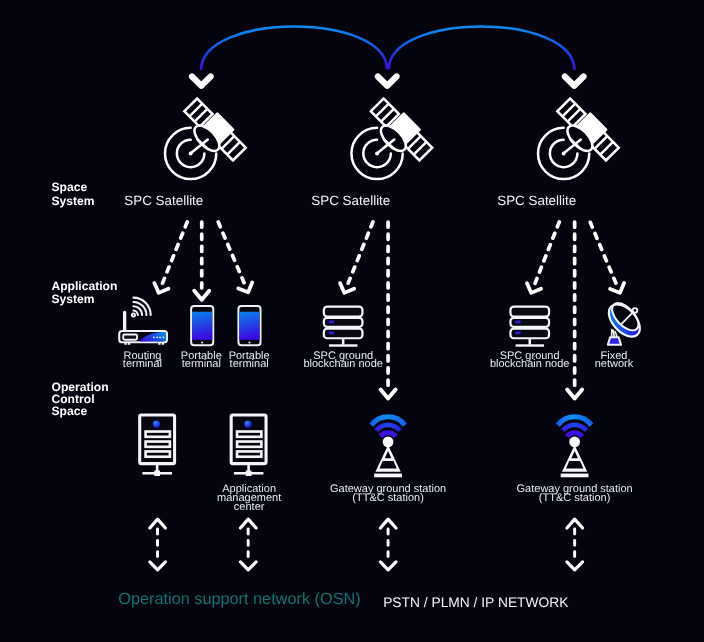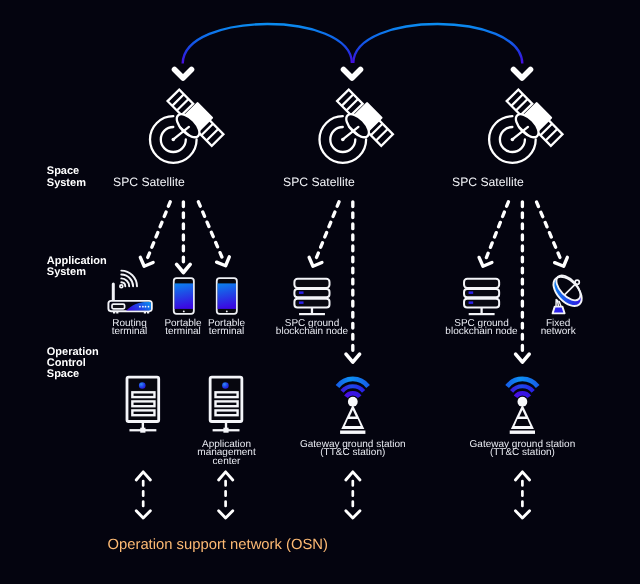--- a/index.html
+++ b/index.html
@@ -7,21 +7,21 @@
   *{-webkit-font-smoothing:antialiased;text-rendering:geometricPrecision;}
   #root{position:relative;width:640px;height:584px;background:#04040f;overflow:hidden;
         font-family:"Liberation Sans", sans-serif;-webkit-font-smoothing:antialiased;}
   #scene{position:absolute;top:0;left:0;width:640px;height:584px;}
   .tierlbl{position:absolute;color:#ffffff;font-weight:bold;font-size:11px;line-height:11.2px;
         font-family:"Liberation Sans", sans-serif;white-space:pre-line;}
   .cap{position:absolute;color:#e9ebf2;font-size:10px;line-height:8.5px;text-align:center;
         font-family:"Liberation Sans", sans-serif;white-space:pre-line;}
   .node{position:absolute;color:#f3f4f8;font-size:12.2px;line-height:14px;text-align:left;
         font-family:"Liberation Sans", sans-serif;white-space:nowrap;}
-  .foot{position:absolute;color:#fdba74;font-size:14.8px;line-height:17px;
+  .foot{position:absolute;color:#0f766e;font-size:14.8px;line-height:17px;
         font-family:"Liberation Sans", sans-serif;white-space:nowrap;}
   .foot2{position:absolute;color:#f2f3f7;font-size:12.55px;line-height:17px;
         font-family:"Liberation Sans", sans-serif;white-space:nowrap;}
 </style>
 </head>
 <body>
 
 <div id="root">
 
 <svg id="scene" width="640" height="584" viewBox="0 0 640 584">
@@ -417,14 +417,15 @@
 
 <div class="cap" style="left:176.5px;top:440.8px;width:100px;">Application
 management
 center</div>
 <div class="cap" style="left:287.8px;top:440.8px;width:130px;">Gateway ground station
 (TT&amp;C station)</div>
 <div class="cap" style="left:457.4px;top:440.8px;width:130px;">Gateway ground station
 (TT&amp;C station)</div>
 
 <div class="foot" style="left:107.5px;top:536.5px;">Operation support network (OSN)</div>
+<div class="foot2" style="left:348.3px;top:540.0px;">PSTN / PLMN / IP NETWORK</div>
 
 </div>
 
 </body></html>

